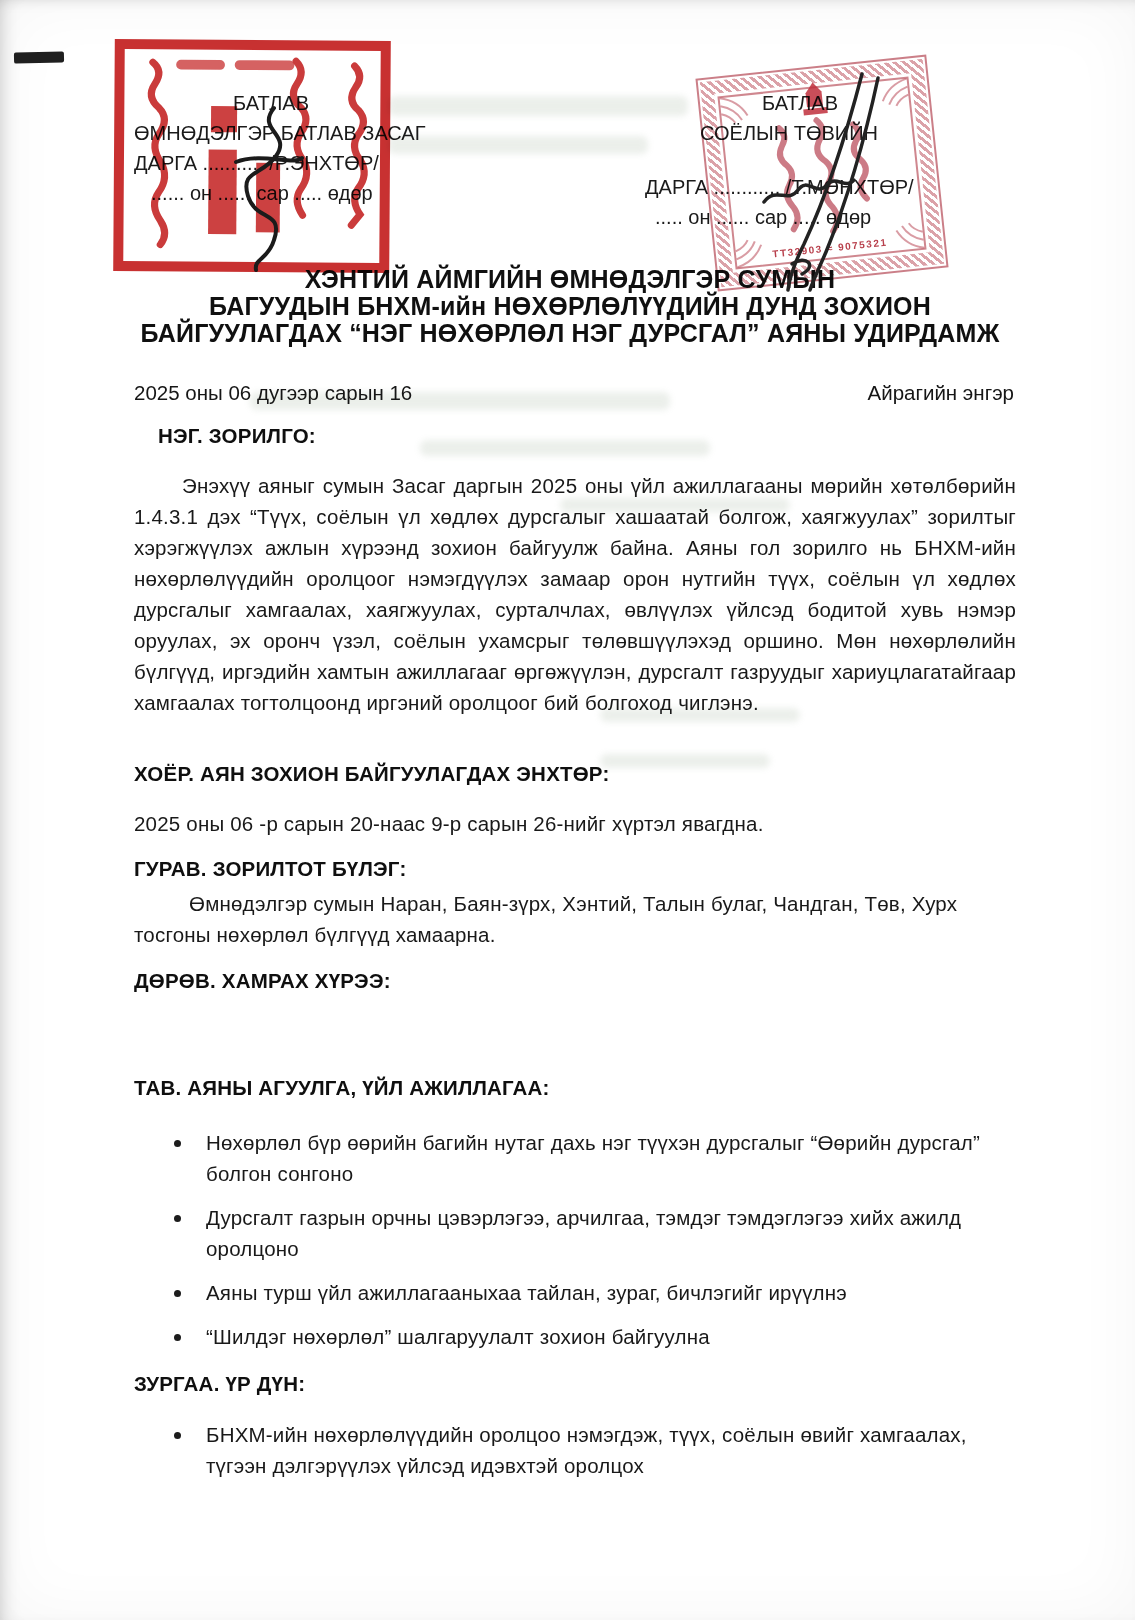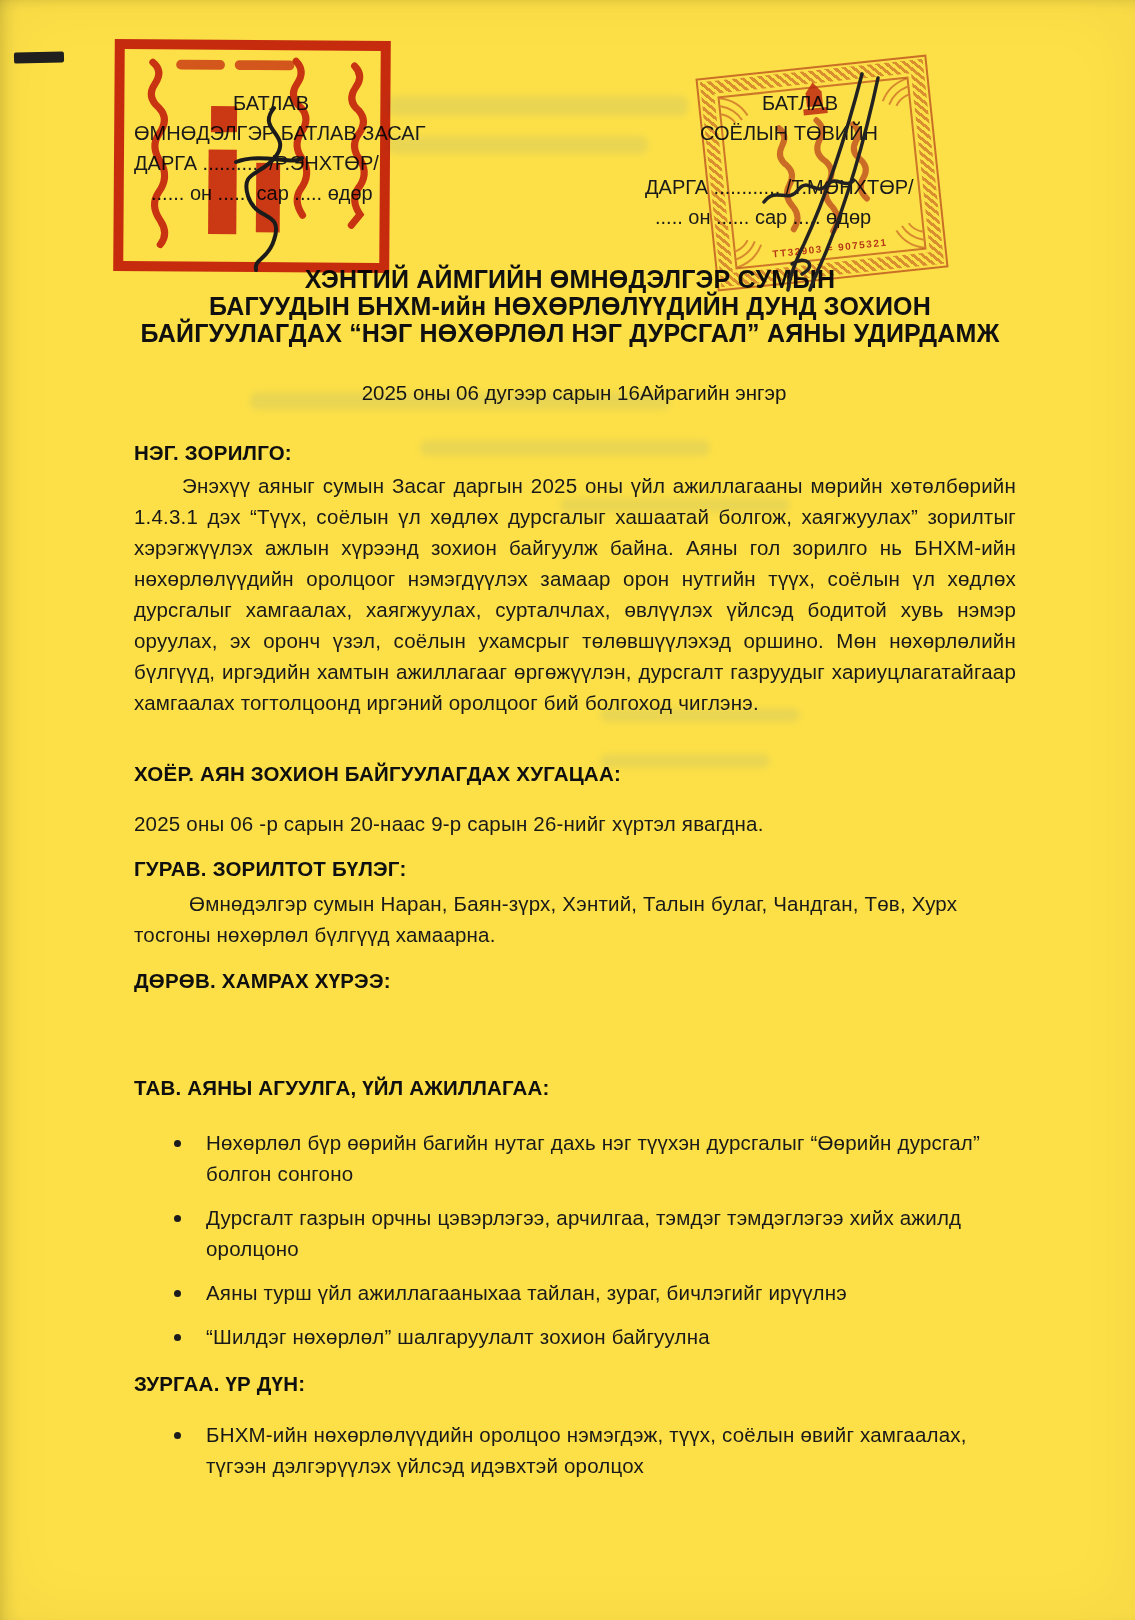--- a/index.html
+++ b/index.html
@@ -1,20 +1,20 @@
 <!DOCTYPE html>
 <html><head>
 <meta charset="utf-8">
 <style>
   html,body{margin:0;padding:0;background:#e9e9e7;}
   .page{
     position:relative;
     width:1135px;height:1620px;
     margin:0 auto;
-    background:#fde047;
+    background:#ffffff;
     overflow:hidden;
     font-family:"Liberation Sans", sans-serif;
     color:#161616;
     box-shadow: inset 0 0 70px rgba(0,0,0,.04), inset 14px 0 20px -14px rgba(0,0,0,.22), inset 0 10px 16px -12px rgba(0,0,0,.15);
   }
   
   .corner-mark{
     position:absolute;left:14px;top:52px;width:50px;height:11px;
     background:#1f1f1f;border-radius:2px;transform:rotate(-1.5deg);
   }
@@ -73,29 +73,29 @@
 
   
   .title{
     position:absolute;left:127px;top:266px;width:886px;
     text-align:center;font-weight:bold;font-size:25px;line-height:27px;
     color:#101010;letter-spacing:.2px;z-index:2;
   }
   
   .dateline{
     position:absolute;left:134px;top:381px;width:880px;
-    display:flex;justify-content:center;
+    display:flex;justify-content:space-between;
     font-size:20.5px;z-index:2;
   }
   
   .h{position:absolute;left:134px;width:882px;font-weight:bold;font-size:20.5px;color:#0f0f0f;letter-spacing:.2px;z-index:2;}
   .p{position:absolute;left:134px;width:882px;font-size:20.5px;line-height:31px;color:#191919;letter-spacing:.2px;z-index:2;}
   .p-justify{text-align:justify;text-indent:48px;}
   .p-indent{text-indent:55px;}
-  .h-1{top:441px;} .p-1{top:470px;}
+  .h-1{top:424px;margin-left:24px;} .p-1{top:470px;}
   .h-2{top:762px;} .p-2{top:808px;}
   .h-3{top:857px;} .p-3{top:888px;}
   .h-4{top:969px;} .p-4{top:1000px;}
   .h-5{top:1076px;}
   .h-6{top:1372px;}
   .blist{
     position:absolute;left:134px;width:882px;margin:0;padding:0;list-style:none;
     font-size:20.5px;line-height:31px;color:#191919;letter-spacing:.2px;z-index:2;
   }
   .bl-5{top:1127px;} .bl-6{top:1419px;}
@@ -197,21 +197,21 @@
   </div>
 
   <div class="dateline">
     <span>2025 оны 06 дугээр сарын 16</span>
     <span>Айрагийн энгэр</span>
   </div>
 
   <div class="h h-1">НЭГ. ЗОРИЛГО:</div>
   <div class="p p-1 p-justify">Энэхүү аяныг сумын Засаг даргын 2025 оны үйл ажиллагааны мөрийн хөтөлбөрийн 1.4.3.1 дэх “Түүх, соёлын үл хөдлөх дурсгалыг хашаатай болгож, хаягжуулах” зорилтыг хэрэгжүүлэх ажлын хүрээнд зохион байгуулж байна. Аяны гол зорилго нь БНХМ-ийн нөхөрлөлүүдийн оролцоог нэмэгдүүлэх замаар орон нутгийн түүх, соёлын үл хөдлөх дурсгалыг хамгаалах, хаягжуулах, сурталчлах, өвлүүлэх үйлсэд бодитой хувь нэмэр оруулах, эх оронч үзэл, соёлын ухамсрыг төлөвшүүлэхэд оршино. Мөн нөхөрлөлийн бүлгүүд, иргэдийн хамтын ажиллагааг өргөжүүлэн, дурсгалт газруудыг хариуцлагатайгаар хамгаалах тогтолцоонд иргэний оролцоог бий болгоход чиглэнэ.</div>
 
-  <div class="h h-2">ХОЁР. АЯН ЗОХИОН БАЙГУУЛАГДАХ ХУГАЦАА:</div>
+  <div class="h h-2">ХОЁР. АЯН ЗОХИОН БАЙГУУЛАГДАХ ЭНХТӨР:</div>
   <div class="p p-2">2025 оны 06 -р сарын 20-наас 9-р сарын 26-нийг хүртэл явагдна.</div>
 
   <div class="h h-3">ГУРАВ. ЗОРИЛТОТ БҮЛЭГ:</div>
   <div class="p p-3 p-indent">Өмнөдэлгэр сумын Наран, Баян-зүрх, Хэнтий, Талын булаг, Чандган, Төв, Хурх тосгоны нөхөрлөл бүлгүүд хамаарна.</div>
 
   <div class="h h-4">ДӨРӨВ. ХАМРАХ ХҮРЭЭ:</div>
 
   <div class="h h-5">ТАВ. АЯНЫ АГУУЛГА, ҮЙЛ АЖИЛЛАГАА:</div>
   <ul class="blist bl-5">
     <li><span>Нөхөрлөл бүр өөрийн багийн нутаг дахь нэг түүхэн дурсгалыг “Өөрийн дурсгал” болгон сонгоно</span></li>

